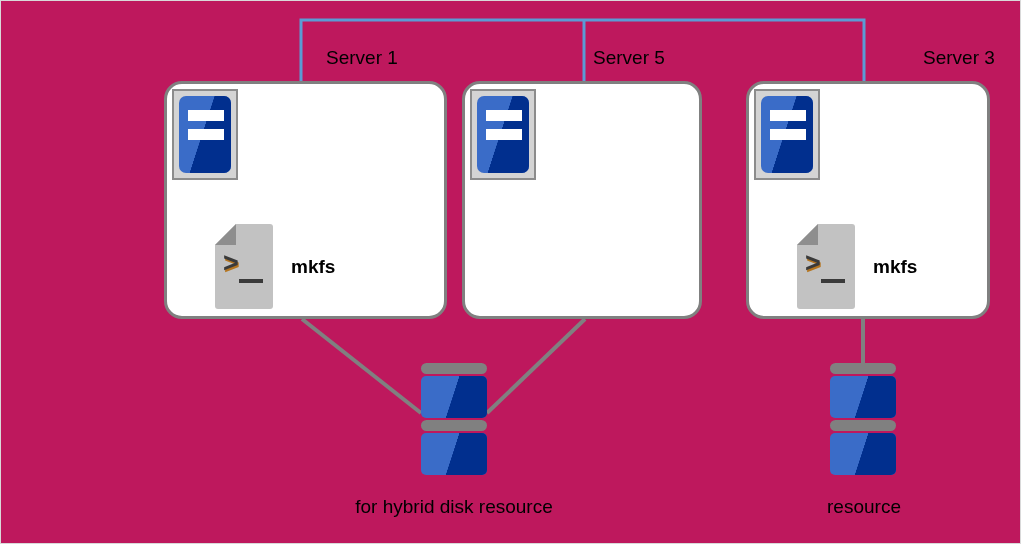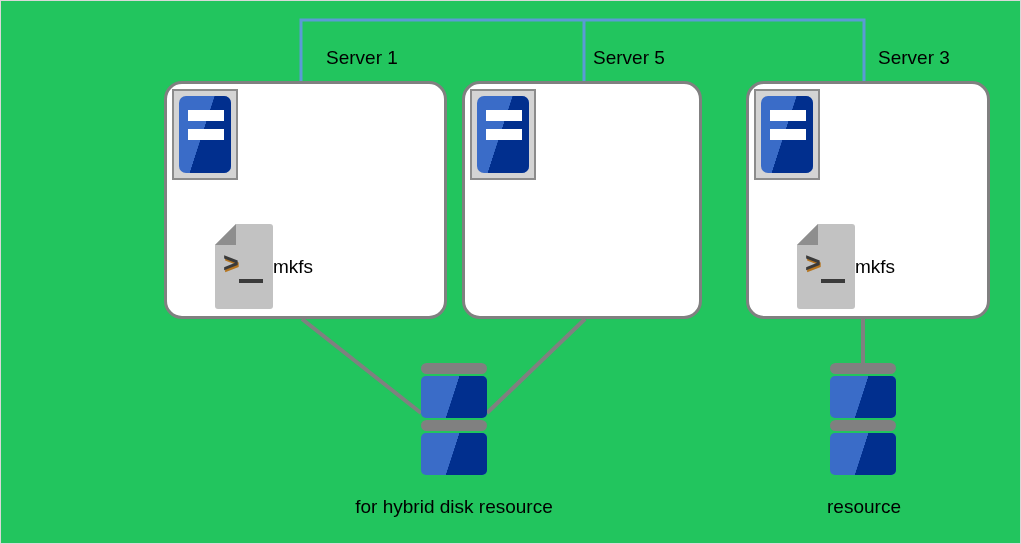--- a/index.html
+++ b/index.html
@@ -7,21 +7,21 @@
     padding: 0;
     background: #ffffff;
   }
   body {
     font-family: "Liberation Sans", sans-serif;
   }
   #canvas {
     position: relative;
     width: 1021px;
     height: 544px;
-    background: #22c55e;
+    background: #be185d;
     border: 1px solid #d9d9d9;
     box-sizing: border-box;
     overflow: hidden;
   }
   #svg-layer {
     position: absolute;
     left: 0;
     top: 0;
     width: 1021px;
     height: 544px;
@@ -121,23 +121,25 @@
   }
   .script-underscore {
     position: absolute;
     left: 24px;
     top: 55px;
     width: 24px;
     height: 4px;
     background: #3a3a3a;
   }
   .script-label {
+    margin-left: 18px;
     font-size: 19px;
     color: #000000;
     white-space: nowrap;
+    font-weight: bold;
   }
 
   
   .disk-stack {
     position: absolute;
     width: 66px;
   }
   .disk-band {
     width: 66px;
     height: 11px;
@@ -188,21 +190,21 @@
       <line x1="584" y1="318" x2="486" y2="412" stroke="#808080" stroke-width="4"></line>
     </g>
 
     <g>
       <line x1="862" y1="318" x2="862" y2="370" stroke="#808080" stroke-width="4"></line>
     </g>
   </svg>
 
   <div class="server-label" style="left:325px; top:47px;">Server 1</div>
   <div class="server-label" style="left:592px; top:47px;">Server 5</div>
-  <div class="server-label" style="left:877px; top:47px;">Server 3</div>
+  <div class="server-label" style="left:922px; top:47px;">Server 3</div>
 
   <div class="server-box" style="left:163px; top:80px; width:283px; height:238px;">
     <div class="server-icon" style="left:5px; top:5px;">
       <div class="server-icon-inner">
         <div class="server-bar b1"></div>
         <div class="server-bar b2"></div>
       </div>
     </div>
     <div class="script-item" style="left:48px; top:140px;">
       <div class="script-icon">

